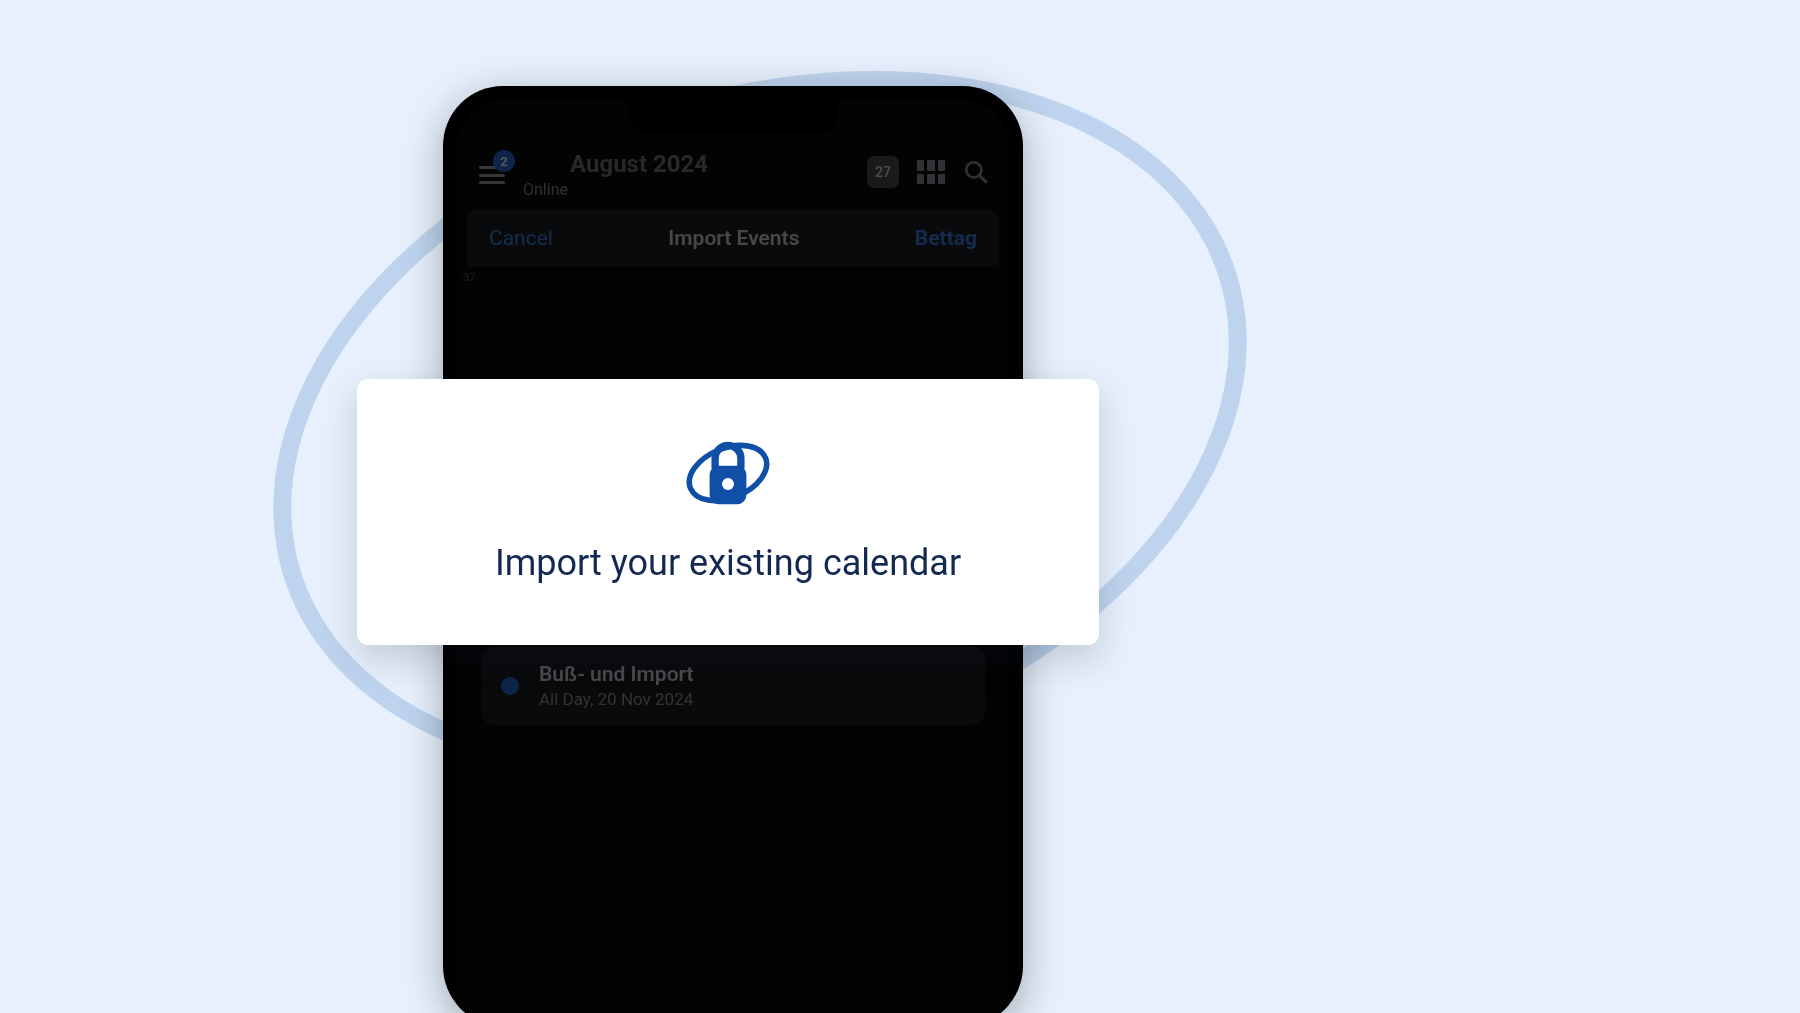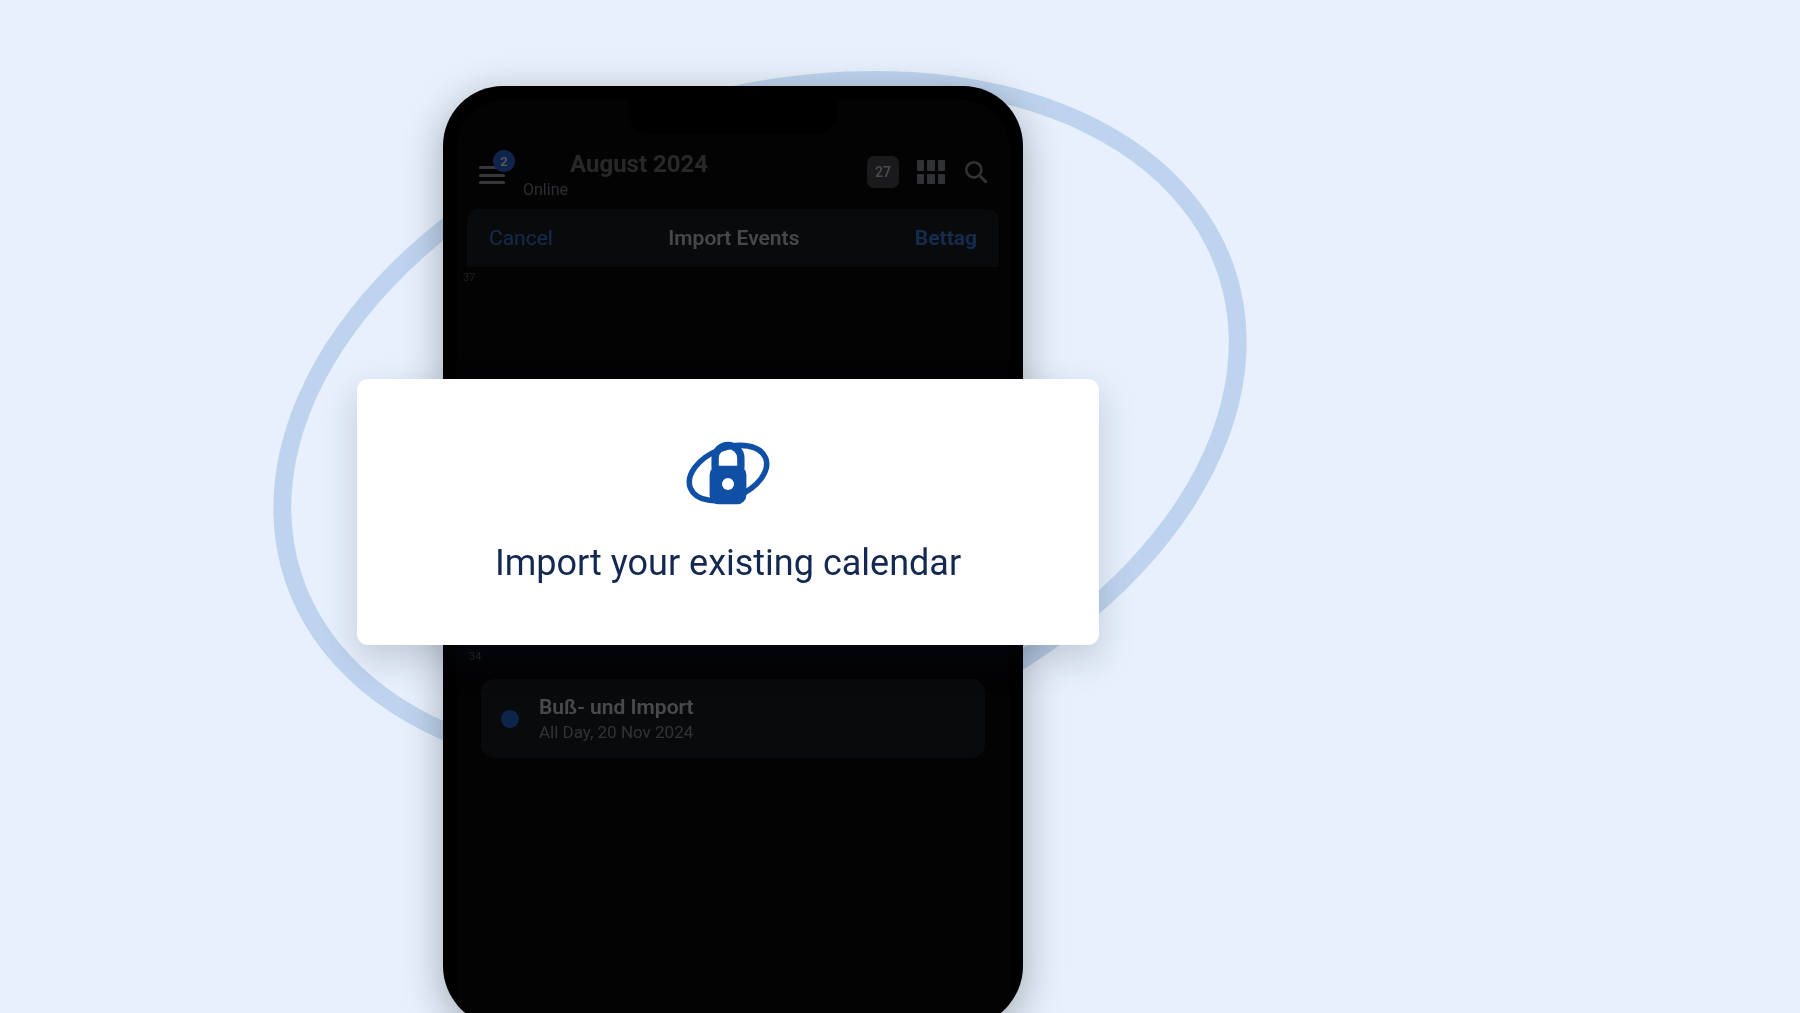--- a/index.html
+++ b/index.html
@@ -207,21 +207,20 @@
         <span class="sheet-cancel">Cancel</span>
         <span class="sheet-title">Import Events</span>
         <span class="sheet-import">Bettag</span>
       </div>
       <div class="time-gutter">37</div>
 
       <div class="events">
 
         <div class="spacer-block"></div>
 
-        <div class="time-gutter" style="margin-left:-18px;">34</div>
         <div class="event-row">
           <div class="event-dot"></div>
           <div class="event-text">
             <div class="ev-title">Buß- und Import</div>
             <div class="ev-sub">All Day, 20 Nov 2024</div>
           </div>
         </div>
       </div>
     </div>
 

